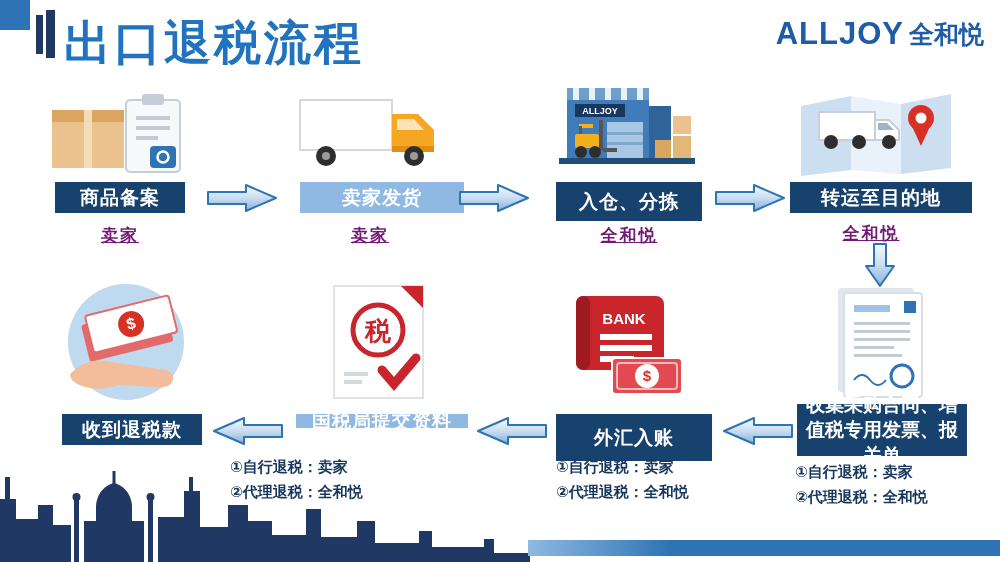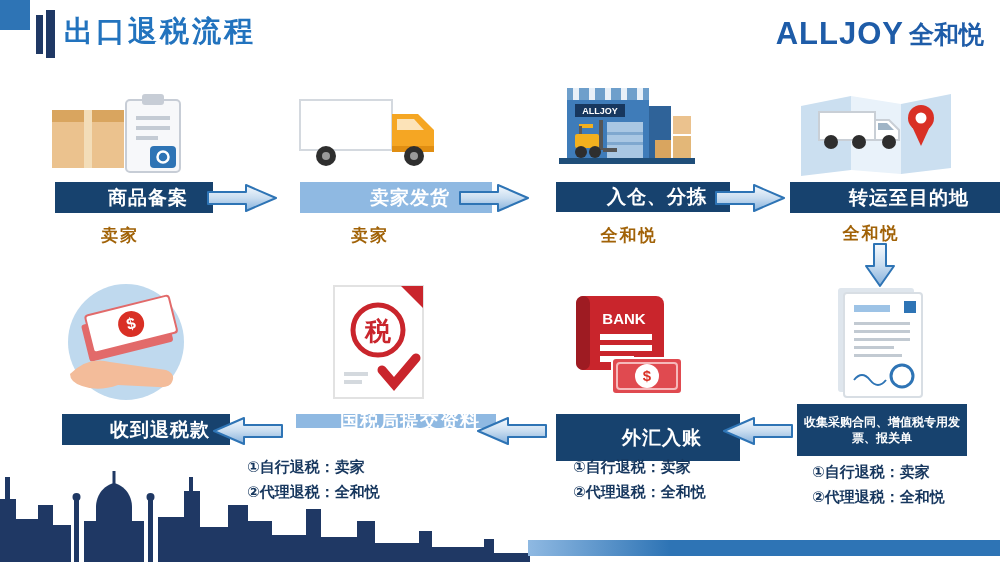--- a/index.html
+++ b/index.html
@@ -4,43 +4,42 @@
 <style>
   html,body{margin:0;padding:0;background:#ffffff;}
   .stage{
     position:relative;width:1000px;height:562px;background:#ffffff;overflow:hidden;
     font-family:"Liberation Sans","DejaVu Sans",sans-serif;
   }
   
   .corner{position:absolute;left:0;top:0;width:30px;height:30px;background:#2E74B5;}
   .tbar{position:absolute;background:#1F3864;}
   .page-title{
-    position:absolute;left:64px;top:12px;font-size:29px;font-weight:800;
+    position:absolute;left:64px;top:12px;font-size:47px;font-weight:800;
     color:#2273BE;letter-spacing:3px;white-space:nowrap;
   }
   .logo{position:absolute;right:16px;top:16px;display:flex;align-items:center;}
   .logo-en{font-size:31px;font-weight:900;color:#1E5CA8;letter-spacing:1px;}
   .logo-cn{font-size:25px;font-weight:800;color:#1E5CA8;margin-left:5px;}
   
   .icon{position:absolute;}
   .plabel{
     position:absolute;display:flex;align-items:center;justify-content:center;
-    color:#ffffff;font-weight:bold;font-size:19px;text-align:center;letter-spacing:1px;padding-left:28px;
+    color:#ffffff;font-weight:bold;font-size:19px;text-align:center;letter-spacing:1px;
   }
   .plabel.dark{background:#17426E;}
   .plabel.light{background:#8FB9E2;}
-  .plabel.small{font-size:12px;line-height:1.35;letter-spacing:0;padding:3px 6px;box-sizing:border-box;}
+  .plabel.small{font-size:19px;line-height:1.35;letter-spacing:0;padding:3px 6px;box-sizing:border-box;}
   .actor{
-    position:absolute;color:#a16207;font-weight:bold;font-size:17px;
-    text-align:center;letter-spacing:2px;
+    position:absolute;color:#701a75;font-weight:bold;font-size:17px;
+    text-align:center;letter-spacing:2px;text-decoration:underline;
   }
   .notes{
     position:absolute;color:#17375E;font-weight:bold;font-size:15px;line-height:1.65;
     white-space:nowrap;
-    margin-left:17px;
   }
   .arrow{position:absolute;}
   .skyline{position:absolute;left:0;top:447px;}
   .footer-bar{
     position:absolute;left:528px;top:540px;width:472px;height:16px;
     background:linear-gradient(to right,#8FB9E2,#2E74B5 30%);
   }
 </style>
 </head>
 <body>
@@ -127,21 +126,21 @@
     <circle cx="38" cy="64" r="7" fill="#2E2E2E"></circle>
     <circle cx="66" cy="64" r="7" fill="#2E2E2E"></circle>
     <circle cx="96" cy="64" r="7" fill="#2E2E2E"></circle>
     <polygon points="117,44 139,44 128,68" fill="#D93025"></polygon>
     <circle cx="128" cy="40" r="13" fill="#D93025"></circle>
     <circle cx="128" cy="40" r="5.5" fill="#ffffff"></circle>
   </svg>
 
   <div class="plabel dark" style="left:55px;top:182px;width:130px;height:31px;">商品备案</div>
   <div class="plabel light" style="left:300px;top:182px;width:164px;height:31px;">卖家发货</div>
-  <div class="plabel dark" style="left:556px;top:182px;width:146px;height:30px;">入仓、分拣</div>
+  <div class="plabel dark" style="left:556px;top:182px;width:146px;height:39px;">入仓、分拣</div>
   <div class="plabel dark" style="left:790px;top:182px;width:182px;height:31px;text-align:center;">转运至目的地</div>
 
   <div class="actor" style="left:55px;top:224px;width:130px;">卖家</div>
   <div class="actor" style="left:300px;top:224px;width:140px;">卖家</div>
   <div class="actor" style="left:556px;top:224px;width:146px;">全和悦</div>
   <div class="actor" style="left:780px;top:222px;width:182px;">全和悦</div>
 
   <svg class="arrow" style="left:206px;top:183px" width="72" height="30" viewBox="0 0 72 30">
     <polygon points="2,9 40,9 40,2 70,15 40,28 40,21 2,21" fill="url(#arrowGrad)" stroke="#2E74B5" stroke-width="2" stroke-linejoin="round"></polygon>
   </svg>

